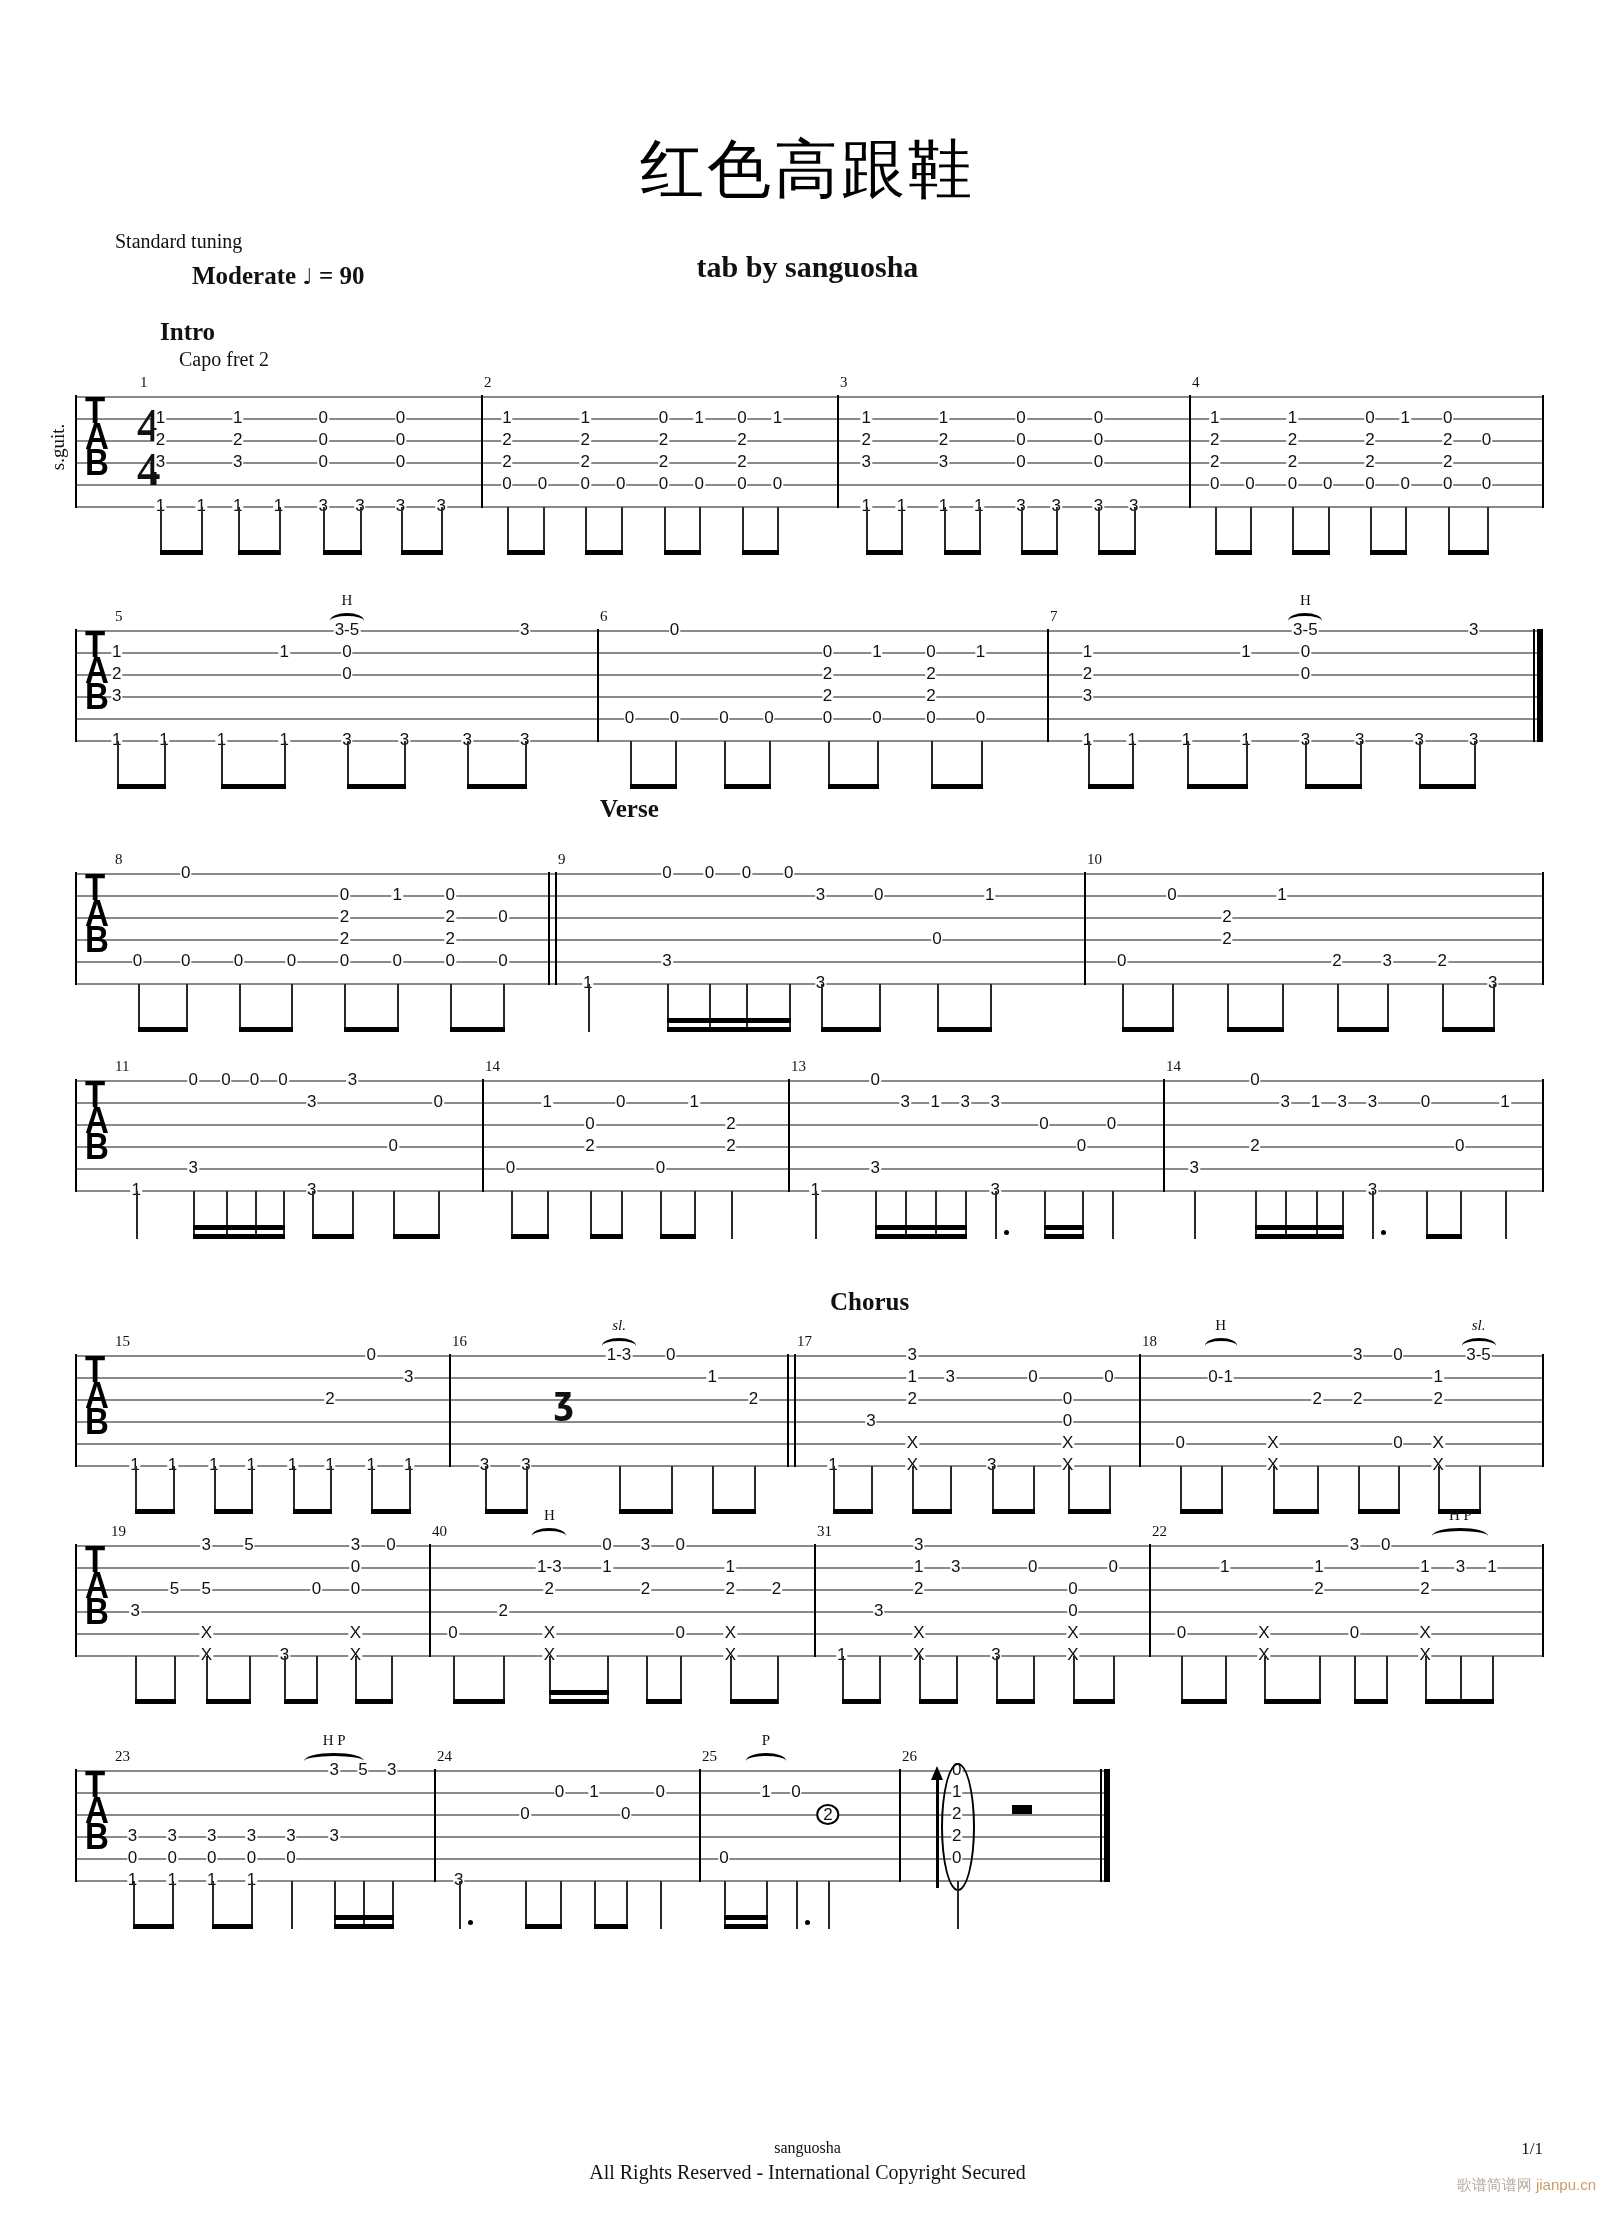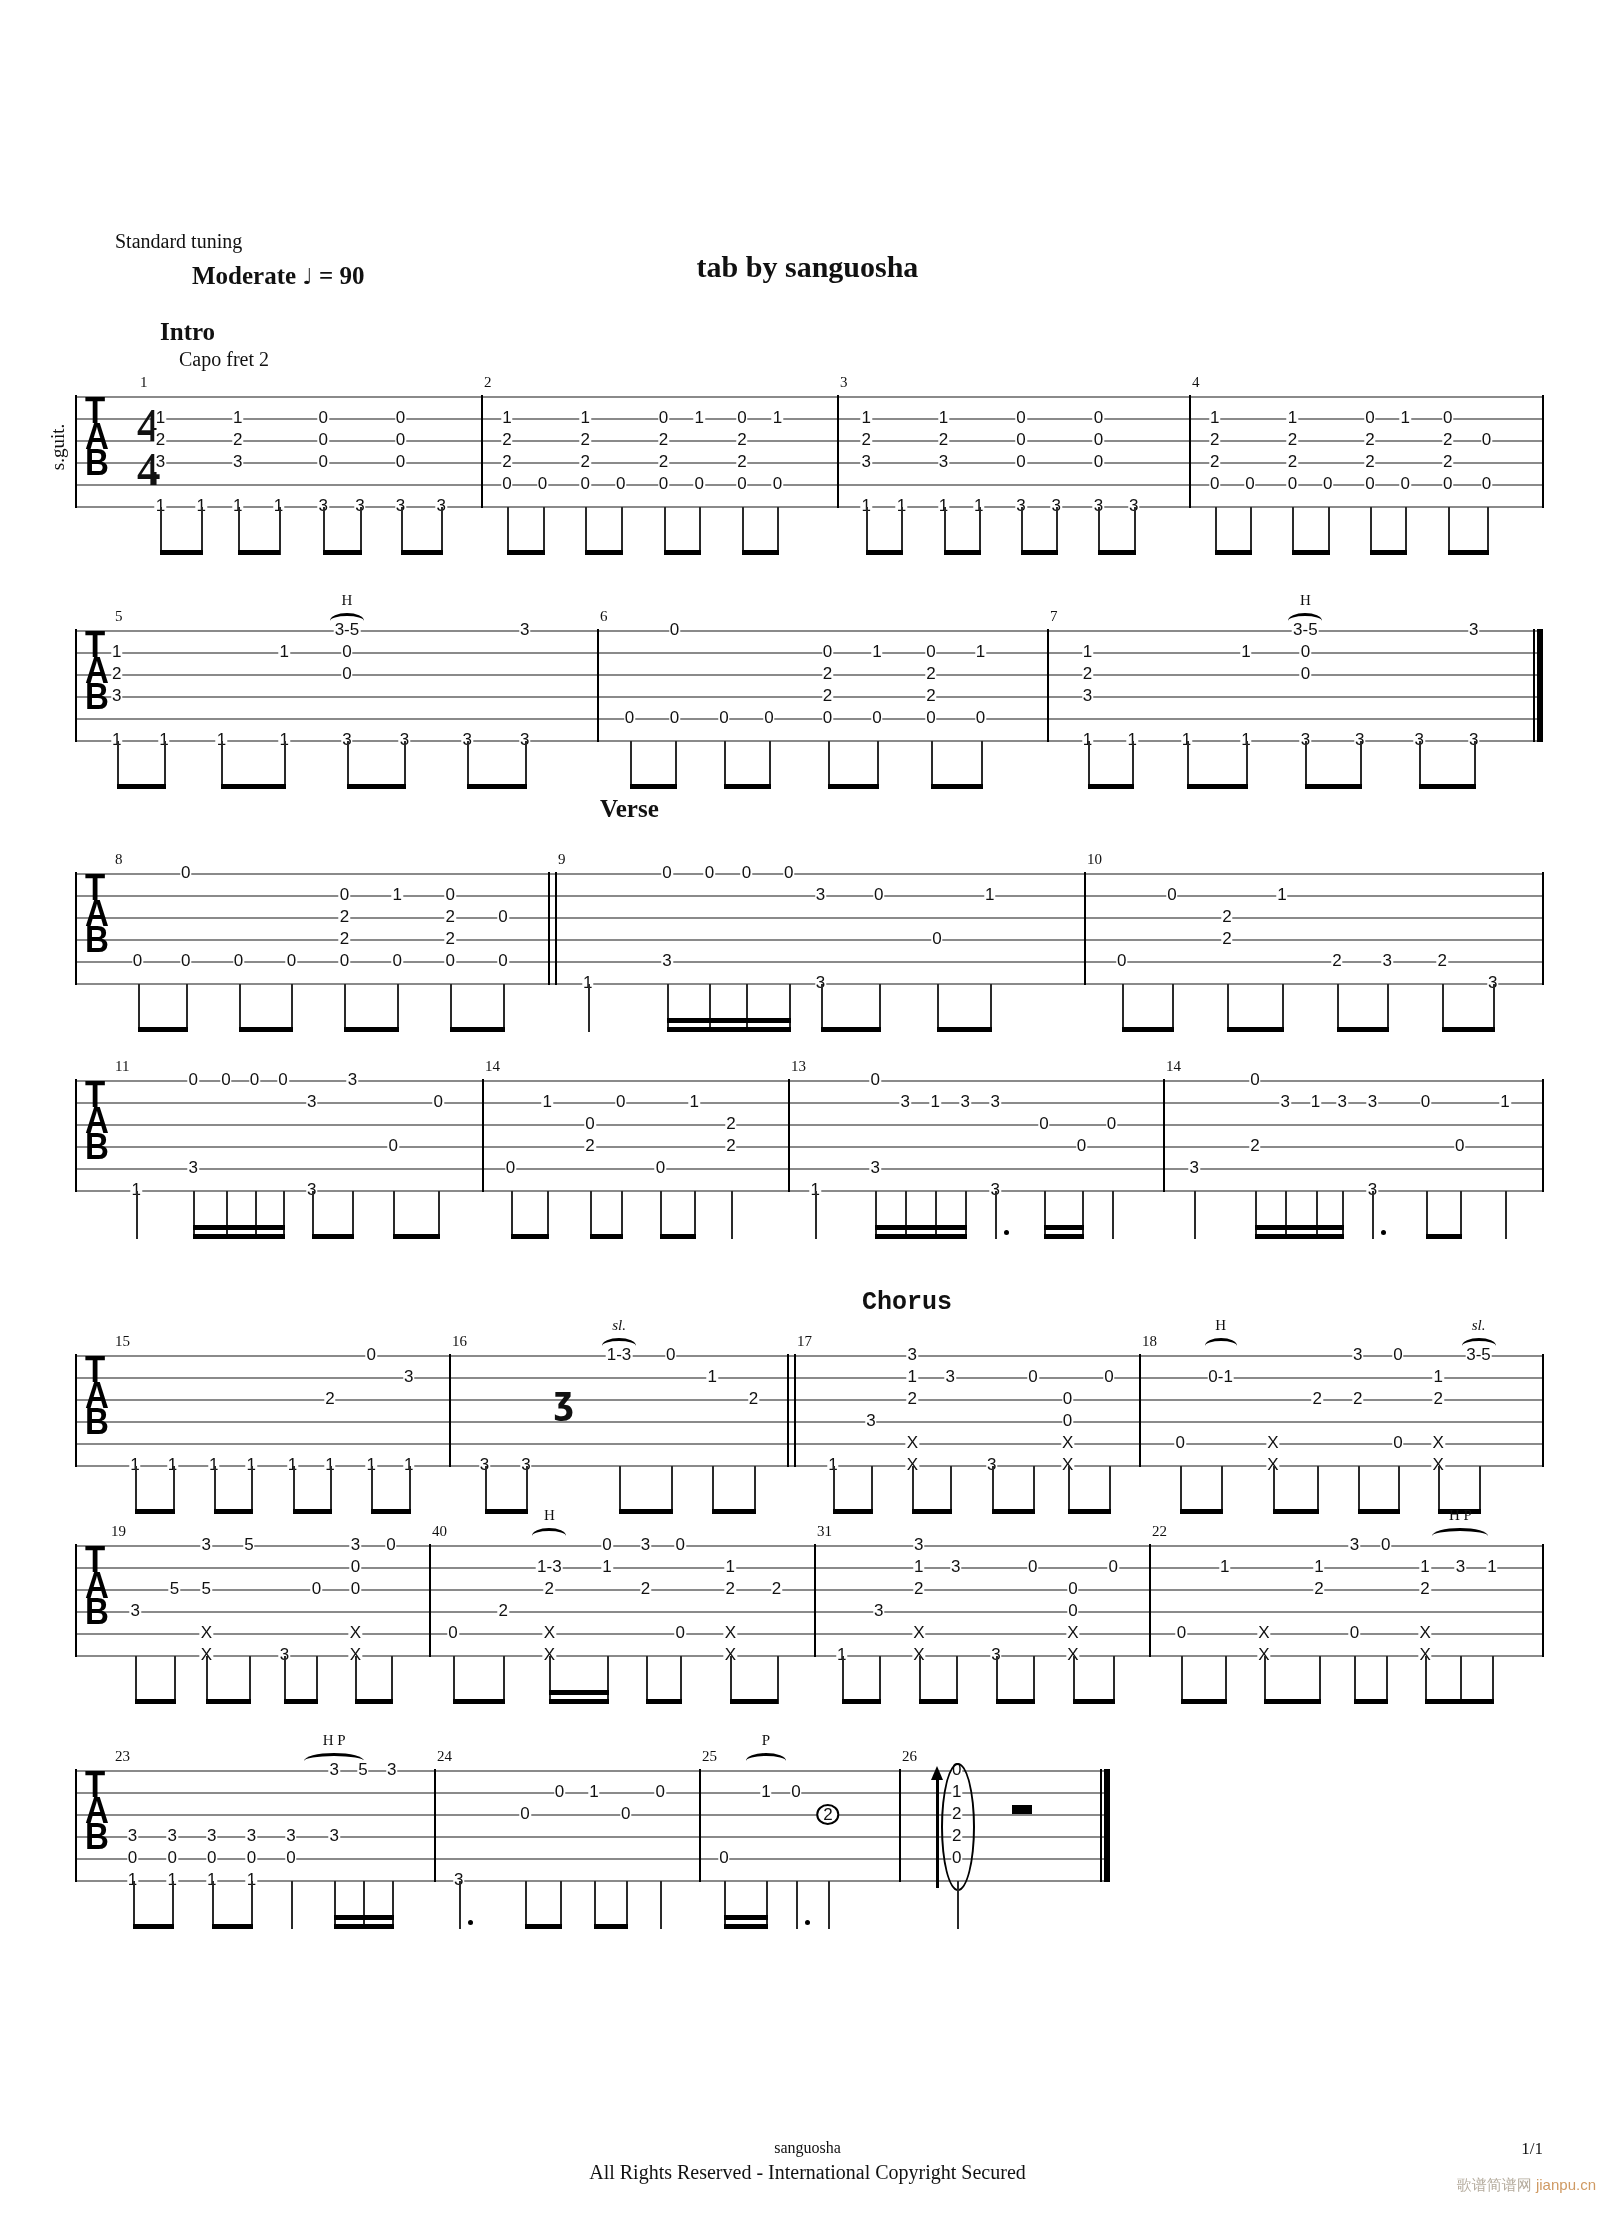--- a/index.html
+++ b/index.html
@@ -44,20 +44,21 @@
             font:16px "Liberation Serif",serif}
   .f-rights{position:absolute;left:0;top:2161px;width:1615px;text-align:center;
             font:20px "Liberation Serif",serif}
   .f-page{position:absolute;right:72px;top:2139px;font:17px "Liberation Serif",serif}
   .wmark{position:absolute;right:19px;top:2176px;font:15px "Liberation Sans",sans-serif}
 </style>
 </head>
 <body>
 
 <div class="page">
+  <div class="title">红色高跟鞋</div>
   <div class="subtitle">tab by sanguosha</div>
   <div class="tuning">Standard tuning</div>
   <div class="tempo">
     <span>Moderate</span>
     <span class="notesym">♩</span>
     <span>= 90</span>
   </div>
   <div class="capo">Capo fret 2</div>
 
   <div id="score">
@@ -643,21 +644,21 @@
         <div class="stem" style="left: 1197.99px;"></div>
         <div class="stem" style="left: 1242.32px;"></div>
         <div class="beam" style="left: 1197.99px; top: 154px; width: 46.33px;"></div>
         <div class="stem" style="left: 1282.62px;"></div>
         <div class="stem" style="left: 1322.92px;"></div>
         <div class="beam" style="left: 1282.62px; top: 154px; width: 42.3px;"></div>
         <div class="stem" style="left: 1363.22px;"></div>
         <div class="stem" style="left: 1403.52px;"></div>
         <div class="beam" style="left: 1363.22px; top: 154px; width: 42.3px;"></div>
       </div>
-      <div class="section" style="left: 862px; top: 1288px; font-family: Liberation Mono, monospace;">Chorus</div>
+      <div class="section" style="left: 830px; top: 1288px;">Chorus</div>
       <div class="system abs" style="left: 75px; top: 1545px; width: 1468px;">
         <div class="line" style="top: 0px; width: 1468px; background: rgb(138, 138, 138);"></div>
         <div class="line" style="top: 22px; width: 1468px; background: rgb(138, 138, 138);"></div>
         <div class="line" style="top: 44px; width: 1468px; background: rgb(138, 138, 138);"></div>
         <div class="line" style="top: 66px; width: 1468px; background: rgb(138, 138, 138);"></div>
         <div class="line" style="top: 88px; width: 1468px; background: rgb(138, 138, 138);"></div>
         <div class="line" style="top: 110px; width: 1468px; background: rgb(138, 138, 138);"></div>
         <div class="clef" style="left: 9px; top: -4px;">T</div>
         <div class="clef" style="left: 9px; top: 22px;">A</div>
         <div class="clef" style="left: 9px; top: 48px;">B</div>

